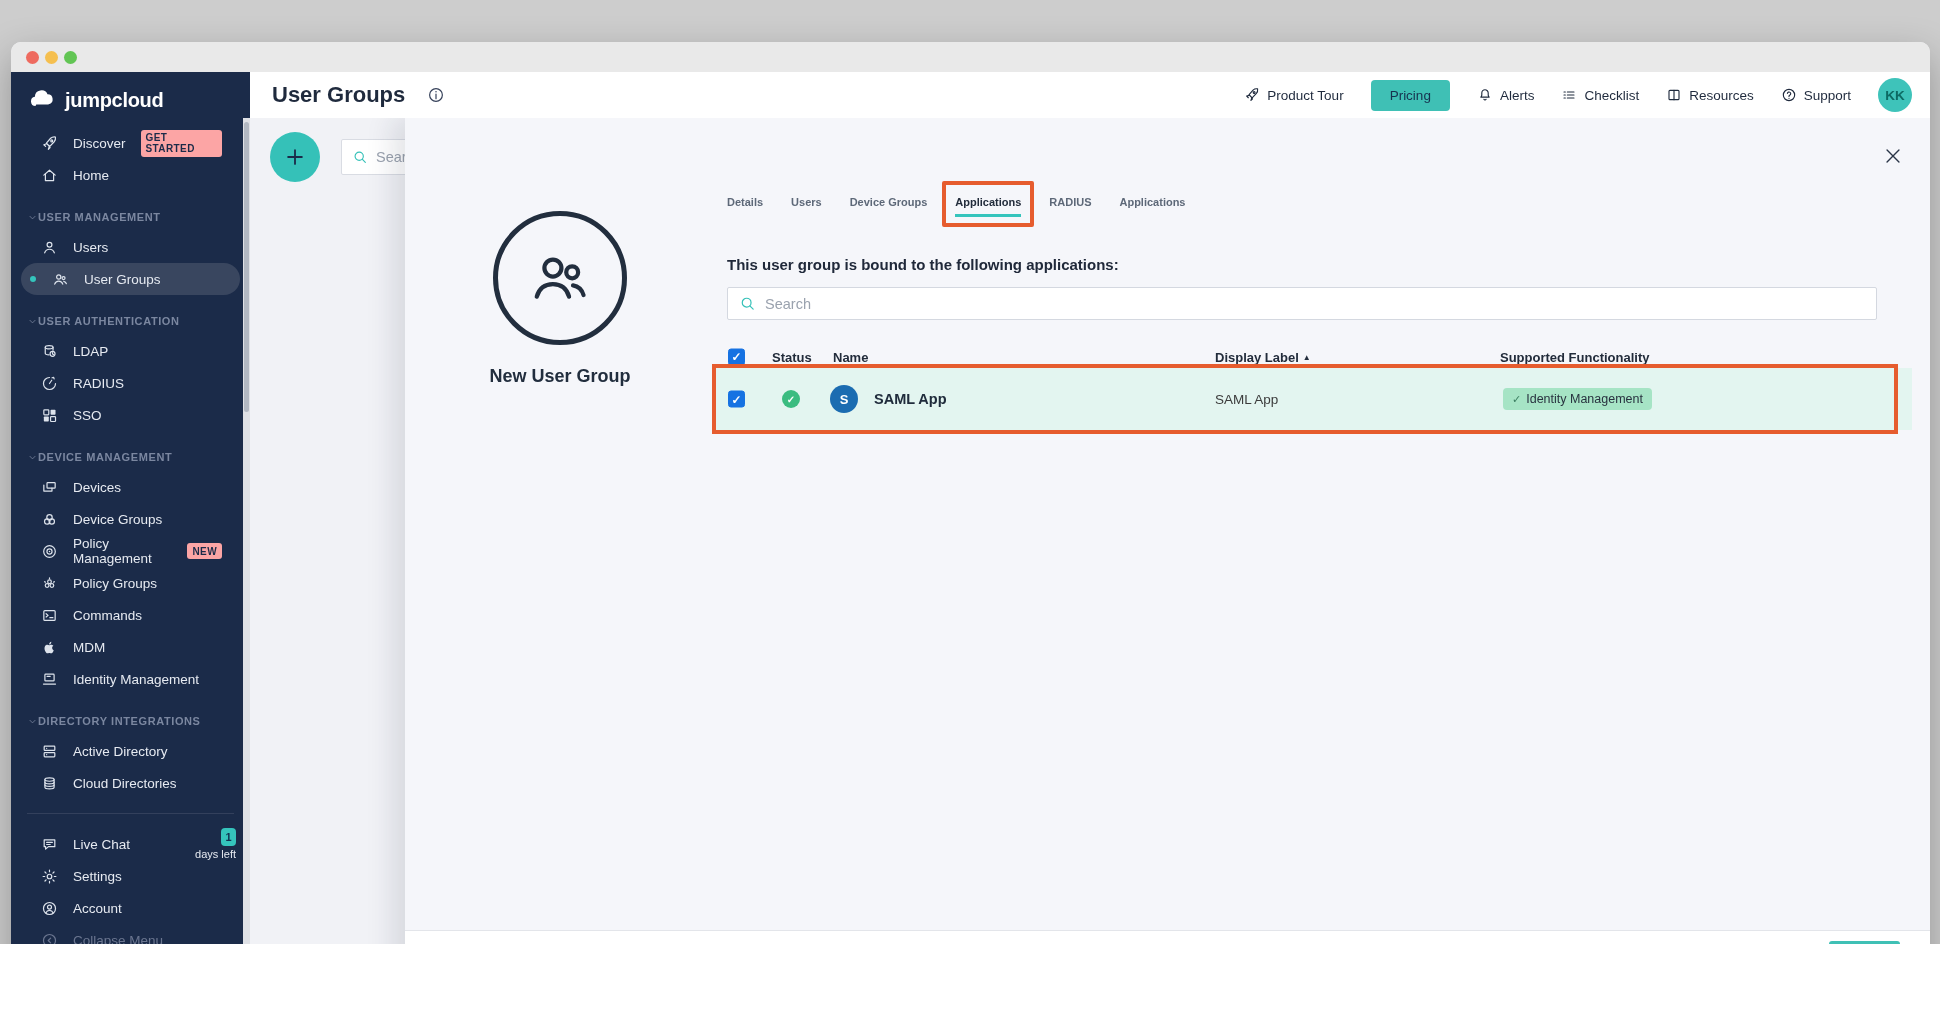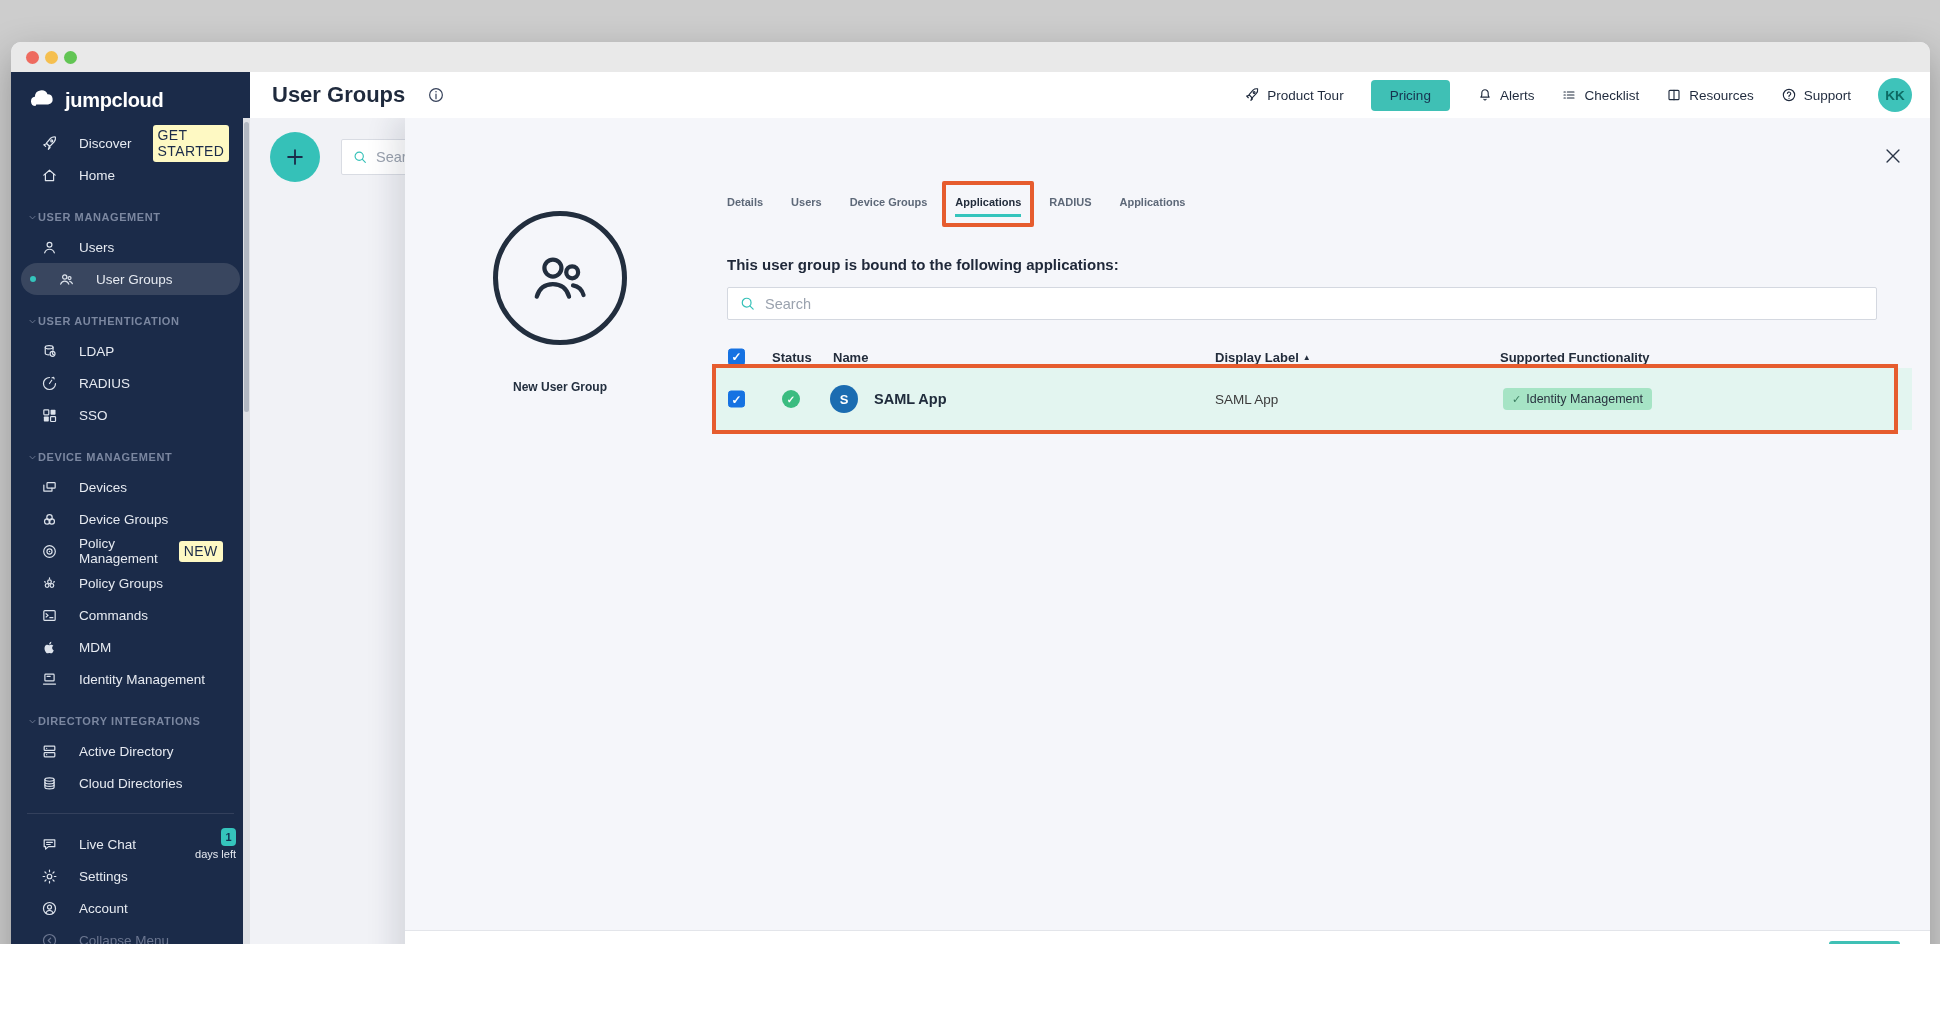--- a/index.html
+++ b/index.html
@@ -12,30 +12,30 @@
   .tl-dot { width:13px; height:13px; border-radius:50%; }
   .tl-red{background:#ee6a5f;} .tl-yellow{background:#f5bf4f;} .tl-green{background:#62c554;}
   .app { position:absolute; top:30px; left:0; right:0; bottom:0; display:flex; }
 
   
   .sidebar { width:239px; flex-shrink:0; background:#1b2b49; position:relative; color:#e6eaf1; }
   .logo-row { padding:13px 0 0 16px; display:flex; align-items:center; gap:8px; }
   .logo-row .ic { width:30px; height:30px; color:#fff; }
   .logo-text { font-size:20px; font-weight:700; color:#fff; letter-spacing:-.3px; }
   .nav { margin-top:12px; }
-  .s-item { height:32px; display:flex; align-items:center; padding-left:30px; gap:21px;
+  .s-item { height:32px; display:flex; align-items:center; padding-left:30px; gap:15px;
             font-size:13.5px; color:#e6eaf1; cursor:pointer; position:relative; }
   .s-item .ic { width:17px; height:17px; color:#dde3ec; flex-shrink:0; }
   .s-item.active { background:#39465f; border-radius:17px; margin:0 10px; padding-left:9px; }
   .dot { width:6px; height:6px; border-radius:50%; background:#35c4bc; margin-right:1px; flex-shrink:0; }
   .s-hdr { margin-top:12px; height:28px; display:flex; align-items:center; gap:0; padding-left:16px;
            font-size:11px; font-weight:700; letter-spacing:.6px; color:#7b87a0; cursor:pointer; }
   .s-hdr .ic { width:11px; height:11px; color:#7b87a0; }
-  .s-badge { margin-left:auto; margin-right:28px; background:#fef9c3; color:#1b2b49; font-size:14px;
-             font-weight:400; padding:2.5px 5px; border-radius:3px; letter-spacing:.4px; }
+  .s-badge { margin-left:auto; margin-right:28px; background:#fca5a5; color:#1b2b49; font-size:10px;
+             font-weight:700; padding:2.5px 5px; border-radius:3px; letter-spacing:.4px; }
   .divider { margin:14px 16px 0; border-top:1px solid #33405c; }
   .side-foot { margin-top:14px; }
   .chat-badge { margin-left:auto; margin-right:14px; text-align:right; line-height:1; }
   .cb-count { display:inline-block; background:#35c4bc; color:#113150; font-size:11px; font-weight:700;
               min-width:15px; height:18px; line-height:18px; border-radius:4px; text-align:center; padding:0 2px; }
   .cb-note { display:block; color:#e6eaf1; font-size:11px; margin-top:3px; }
   .s-item.disabled, .s-item.disabled .ic { color:#6b7690; }
   .sb-track { position:absolute; top:46px; right:0; bottom:0; width:7px; background:#dfe1e6; }
   .sb-thumb { position:absolute; top:4px; right:1px; width:5px; height:290px; background:#b2b8c2; border-radius:3px; }
 
@@ -70,21 +70,21 @@
   .close-btn .ic { width:22px; height:22px; stroke-width:1.5; }
   .tabs { position:absolute; left:322px; top:76px; display:flex; gap:28px; align-items:center; }
   .tab { font-size:11px; font-weight:700; color:#5d6878; cursor:pointer; position:relative; padding:2px 0; white-space:nowrap; }
   .tab.active { color:#222c3b; }
   .tab.active::after { content:""; position:absolute; left:0; right:0; bottom:-7px; height:3px; background:#35c4bc; }
   .tab.hl::before { content:""; position:absolute; left:-13px; right:-13px; top:-13px; bottom:-17px;
                     border:4px solid #e65c2e; border-radius:2px; pointer-events:none; }
   .group-figure { position:absolute; left:88px; top:93px; width:134px; height:134px; border:5px solid #222e3e;
                   border-radius:50%; display:flex; align-items:center; justify-content:center; }
   .group-figure .ic { width:68px; height:68px; color:#222e3e; stroke-width:1.5; }
-  .group-name { position:absolute; left:25px; top:262px; width:260px; text-align:center; font-size:12px;
+  .group-name { position:absolute; left:25px; top:248px; width:260px; text-align:center; font-size:18px;
                 font-weight:700; color:#222e3e; }
   .desc { position:absolute; left:322px; top:138px; font-size:15px; font-weight:700; color:#20293a; }
   .panel-search { position:absolute; left:322px; top:169px; width:1150px; height:33px; background:#fff;
                   border:1px solid #d4d8e0; border-radius:2px; display:flex; align-items:center; gap:9px; padding:0 11px; }
   .panel-search .ic { width:17px; height:17px; color:#35c1b8; flex-shrink:0; }
 
   .thead { position:absolute; left:322px; top:224px; width:1183px; height:30px; border-bottom:1px solid #dde0e7;
            font-size:13px; font-weight:700; color:#222c3b; }
   .thead > * { position:absolute; top:50%; transform:translateY(-50%); }
   .th-check { left:1px; } .th-status { left:45px; } .th-name { left:106px; } .th-label { left:488px; cursor:pointer; } .th-func { left:773px; }

